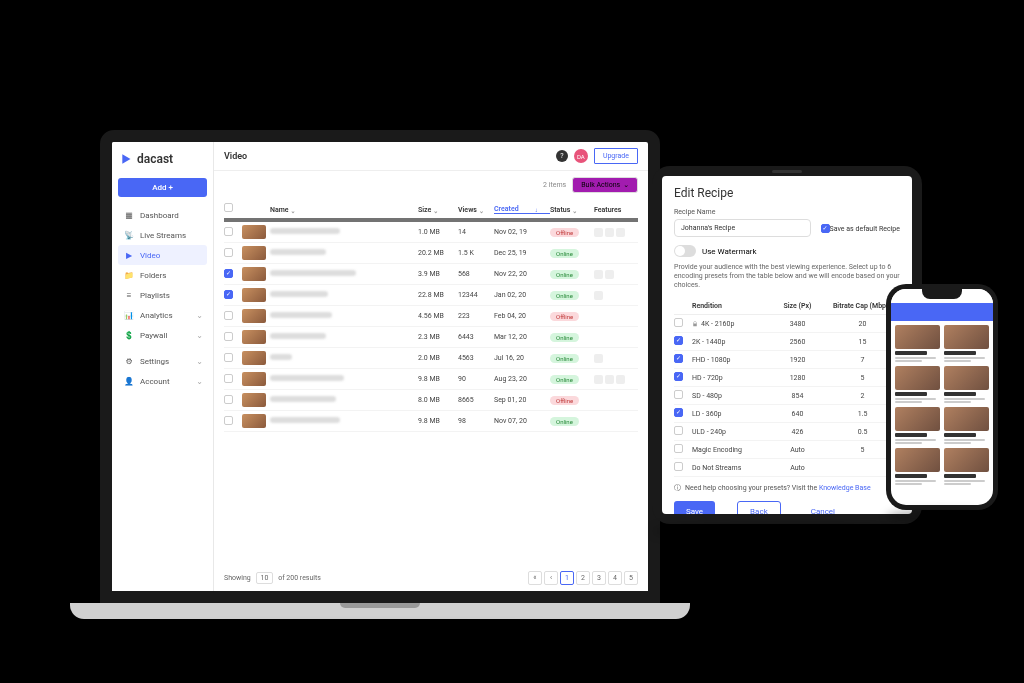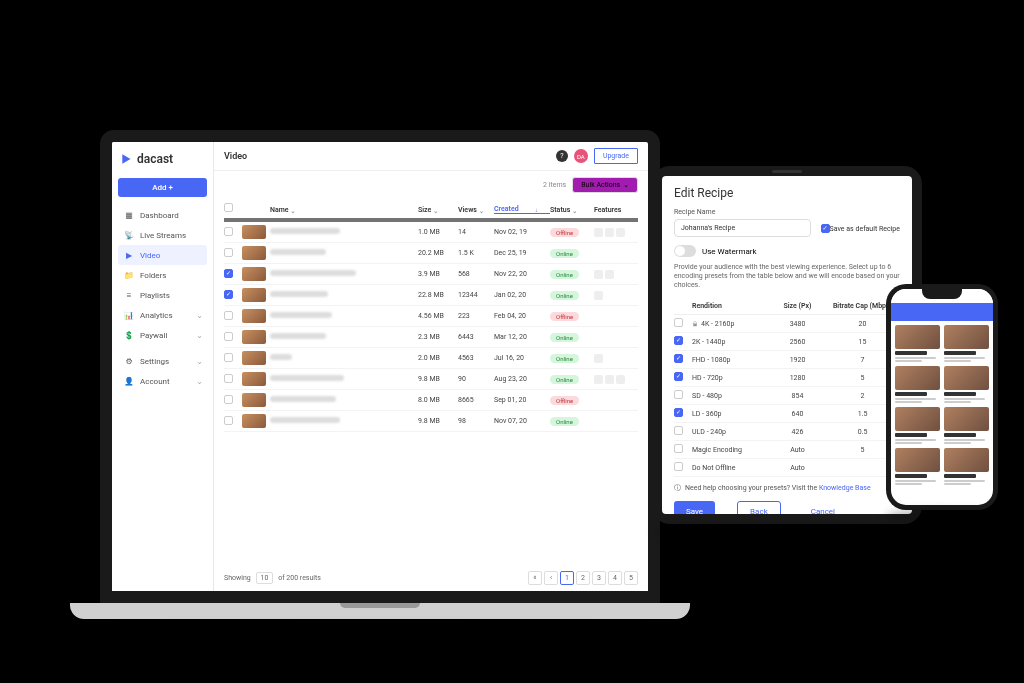--- a/index.html
+++ b/index.html
@@ -451,21 +451,21 @@
     <div class="pc-bitrate">0.5</div>
           </div>
           <div class="preset-row">
     <div class="pc-check"><span class="cbx "></span></div>
     <div class="pc-rend">Magic Encoding</div>
     <div class="pc-size">Auto</div>
     <div class="pc-bitrate">5</div>
           </div>
           <div class="preset-row">
     <div class="pc-check"><span class="cbx "></span></div>
-    <div class="pc-rend">Do Not Offline</div>
+    <div class="pc-rend">Do Not Streams</div>
     <div class="pc-size">Auto</div>
     <div class="pc-bitrate"></div>
           </div>
         </div>
     </div>
     <div class="help-line">
       <span>ⓘ</span>
       <span><span>Need help choosing your presets? Visit the </span><a href="#">Knowledge Base</a></span>
     </div>
     <div class="recipe-actions">

